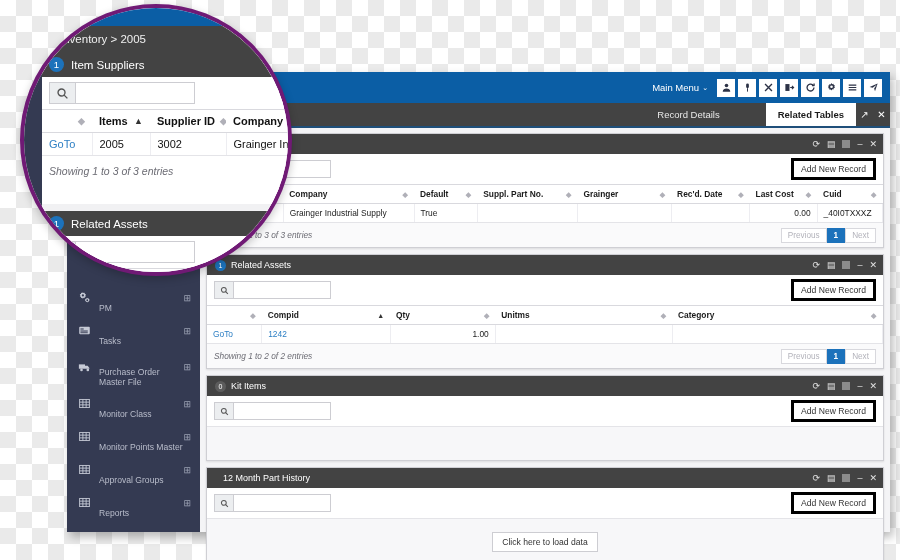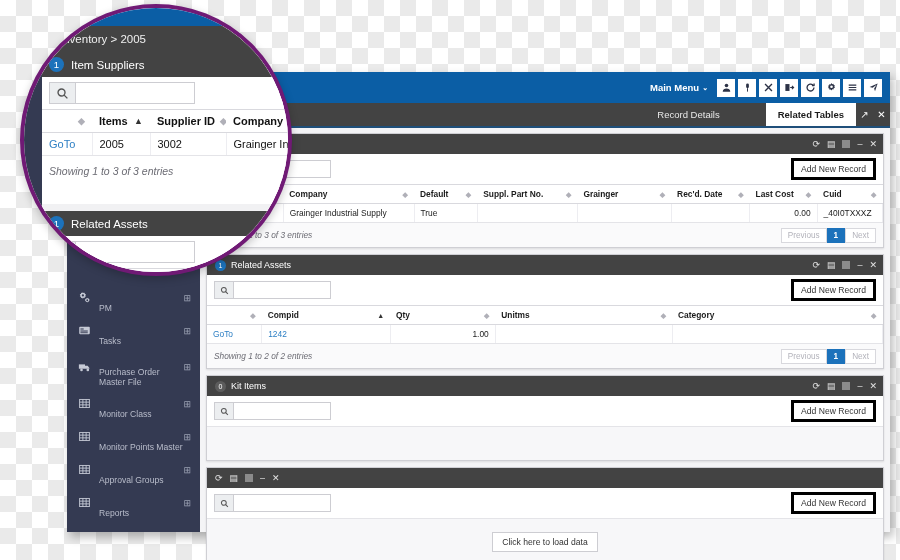--- a/index.html
+++ b/index.html
@@ -28,21 +28,21 @@
 
   .topbar {
     position: absolute; left: 0; top: 0;
     width: 823px; height: 31px;
     background: #0b5ea5;
     display: flex; align-items: center; justify-content: flex-end;
     padding-right: 8px;
   }
   .main-menu {
     color: #ffffff; font-size: 9.5px; margin-right: 9px;
-    display: flex; align-items: center; gap: 3px; cursor: pointer; font-weight: bold;
+    display: flex; align-items: center; gap: 3px; cursor: pointer;
   }
   .caret { font-size: 7px; line-height: 1; }
   .tb-icons { display: flex; gap: 3px; }
   .tb-btn {
     width: 18px; height: 18px; background: #ffffff;
     display: flex; align-items: center; justify-content: center;
     cursor: pointer; color: #2c3246;
   }
   .tb-btn svg { display: block; }
 
@@ -606,20 +606,21 @@
             <input class="srch-inp" type="text" placeholder="" style="">
           </div>
           <div class="spacer"></div>
           <button class="btn-add">Add New Record</button>
         </div>
         <div class="p-blank"></div>
       </div>
 
       <div class="panel">
         <div class="p-head">
+          <span class="p-title" style="padding-left:8px">12 Month Part History</span>
           <span class="p-ctrls">
             <span>⟳</span>
             <span>▤</span>
             <span>
                 <i class="sq"></i>
               </span>
             <span>–</span>
             <span>✕</span>
           </span>
         </div>

